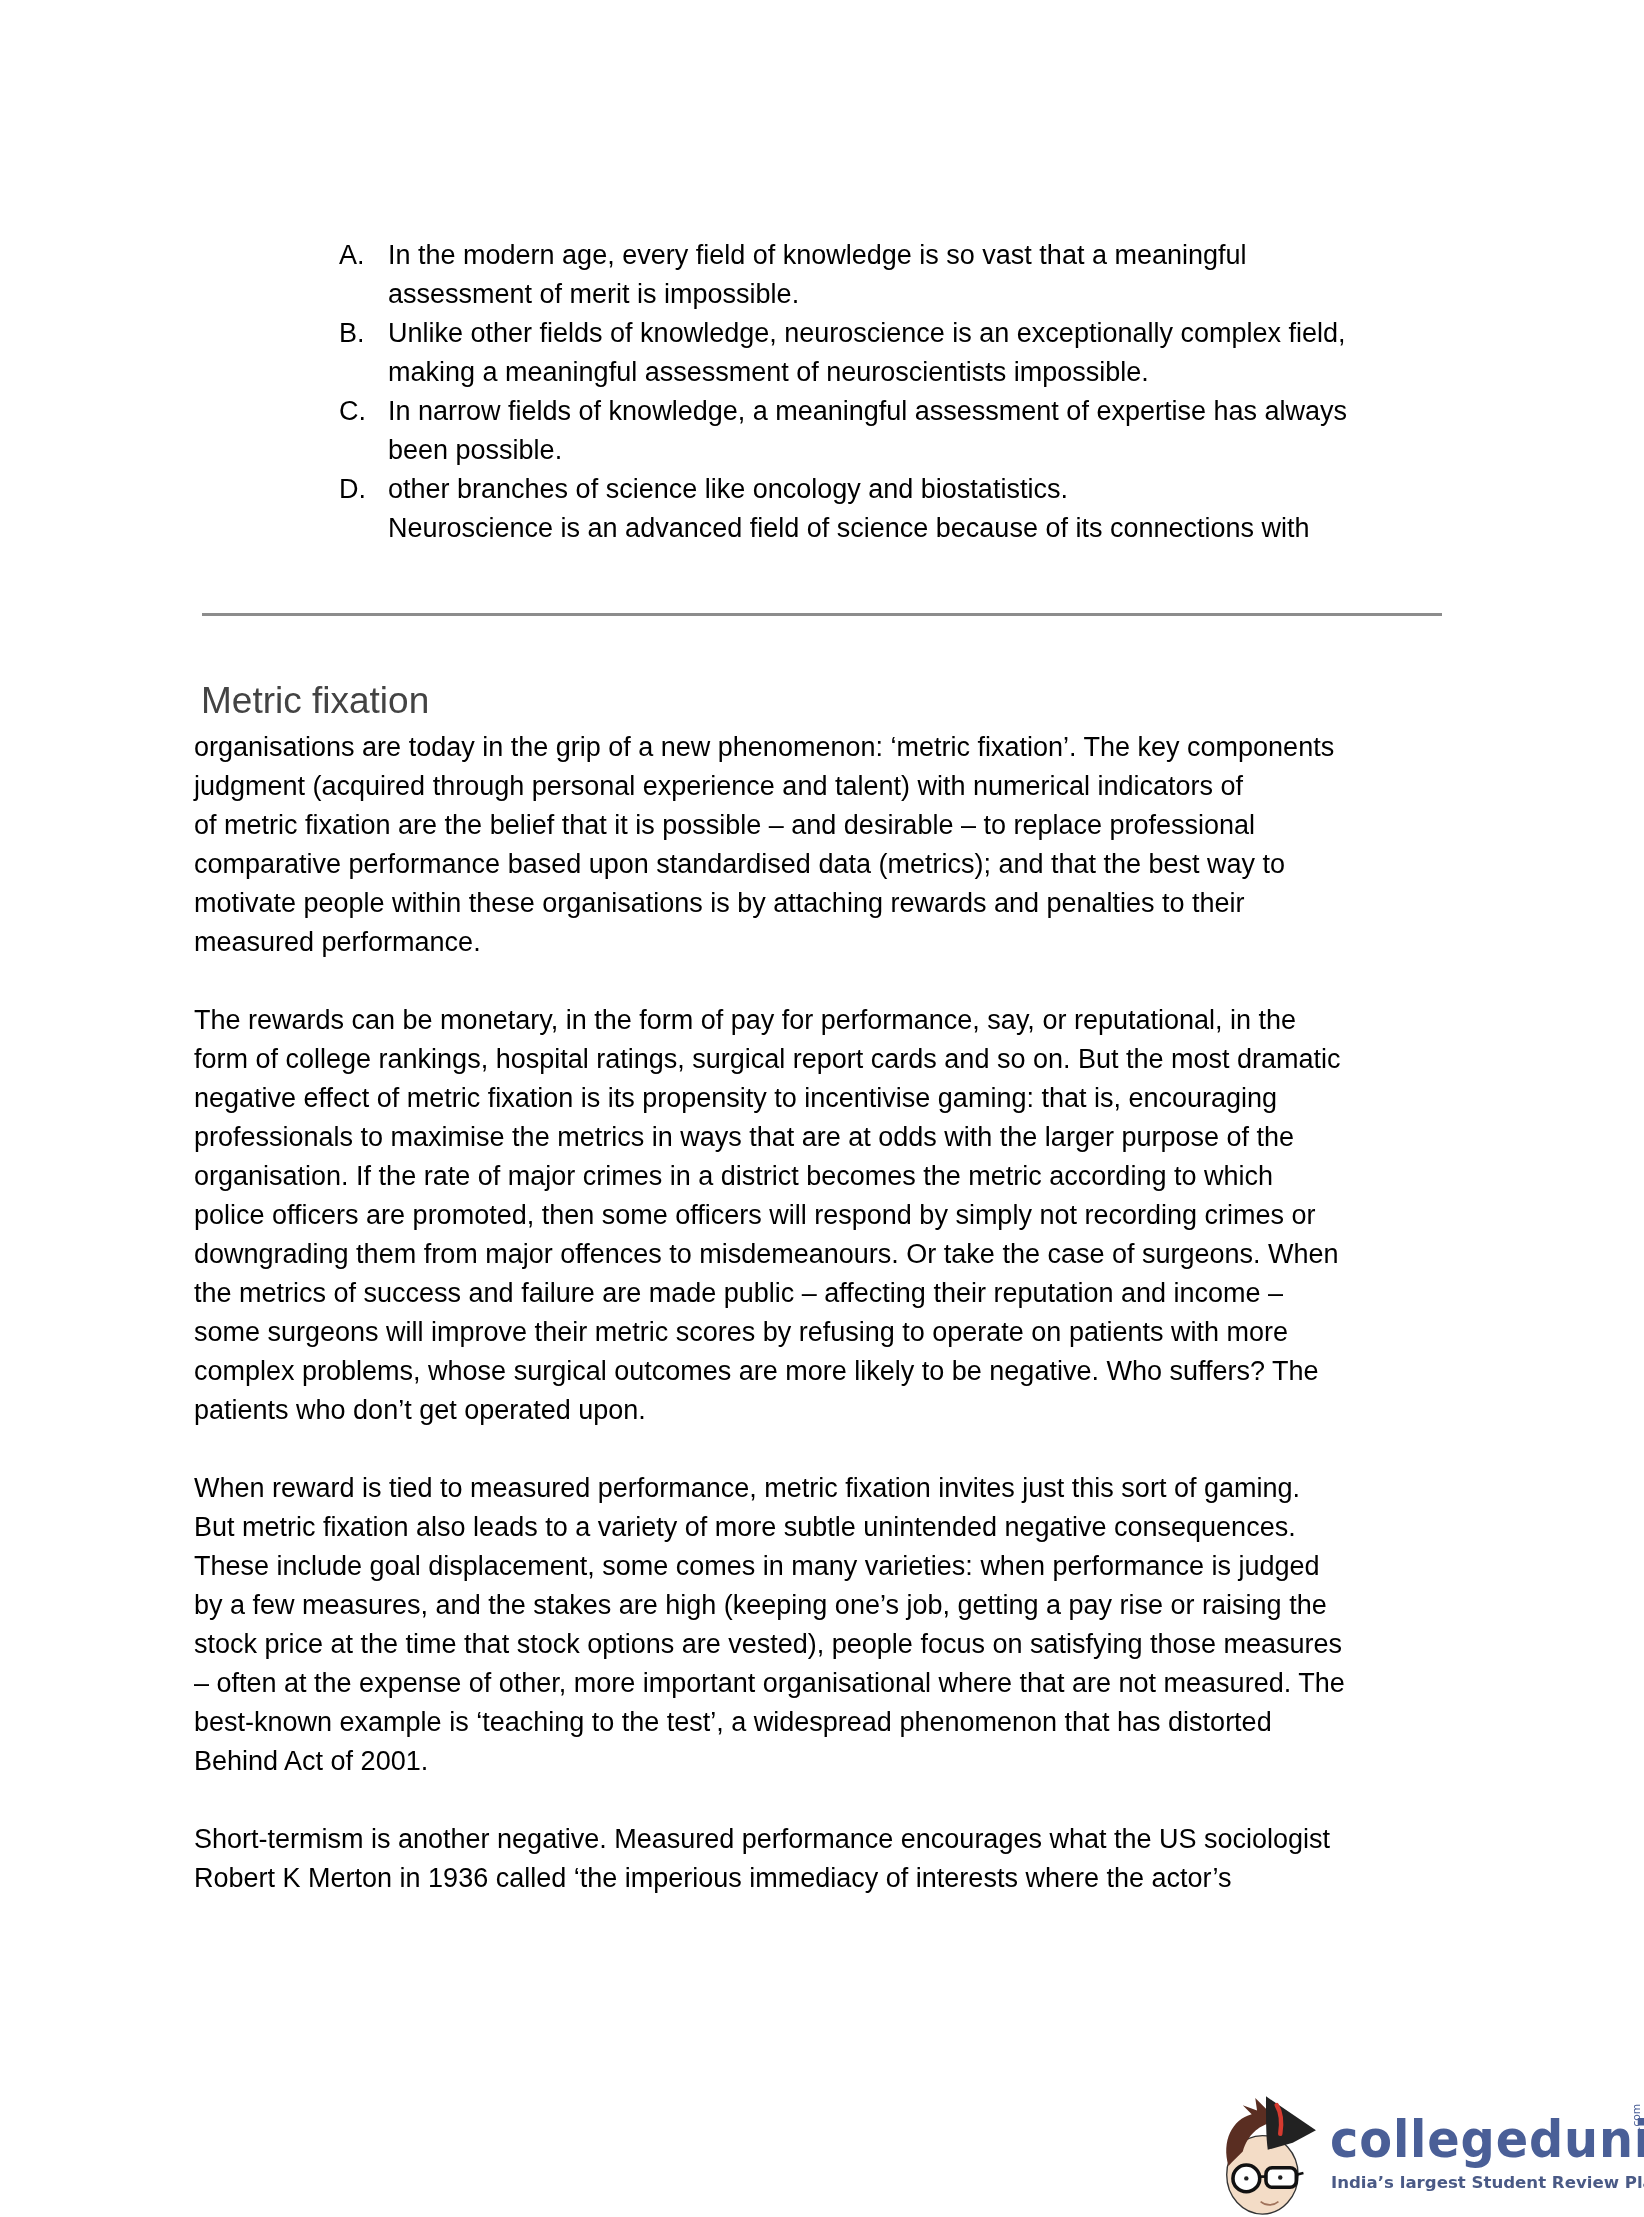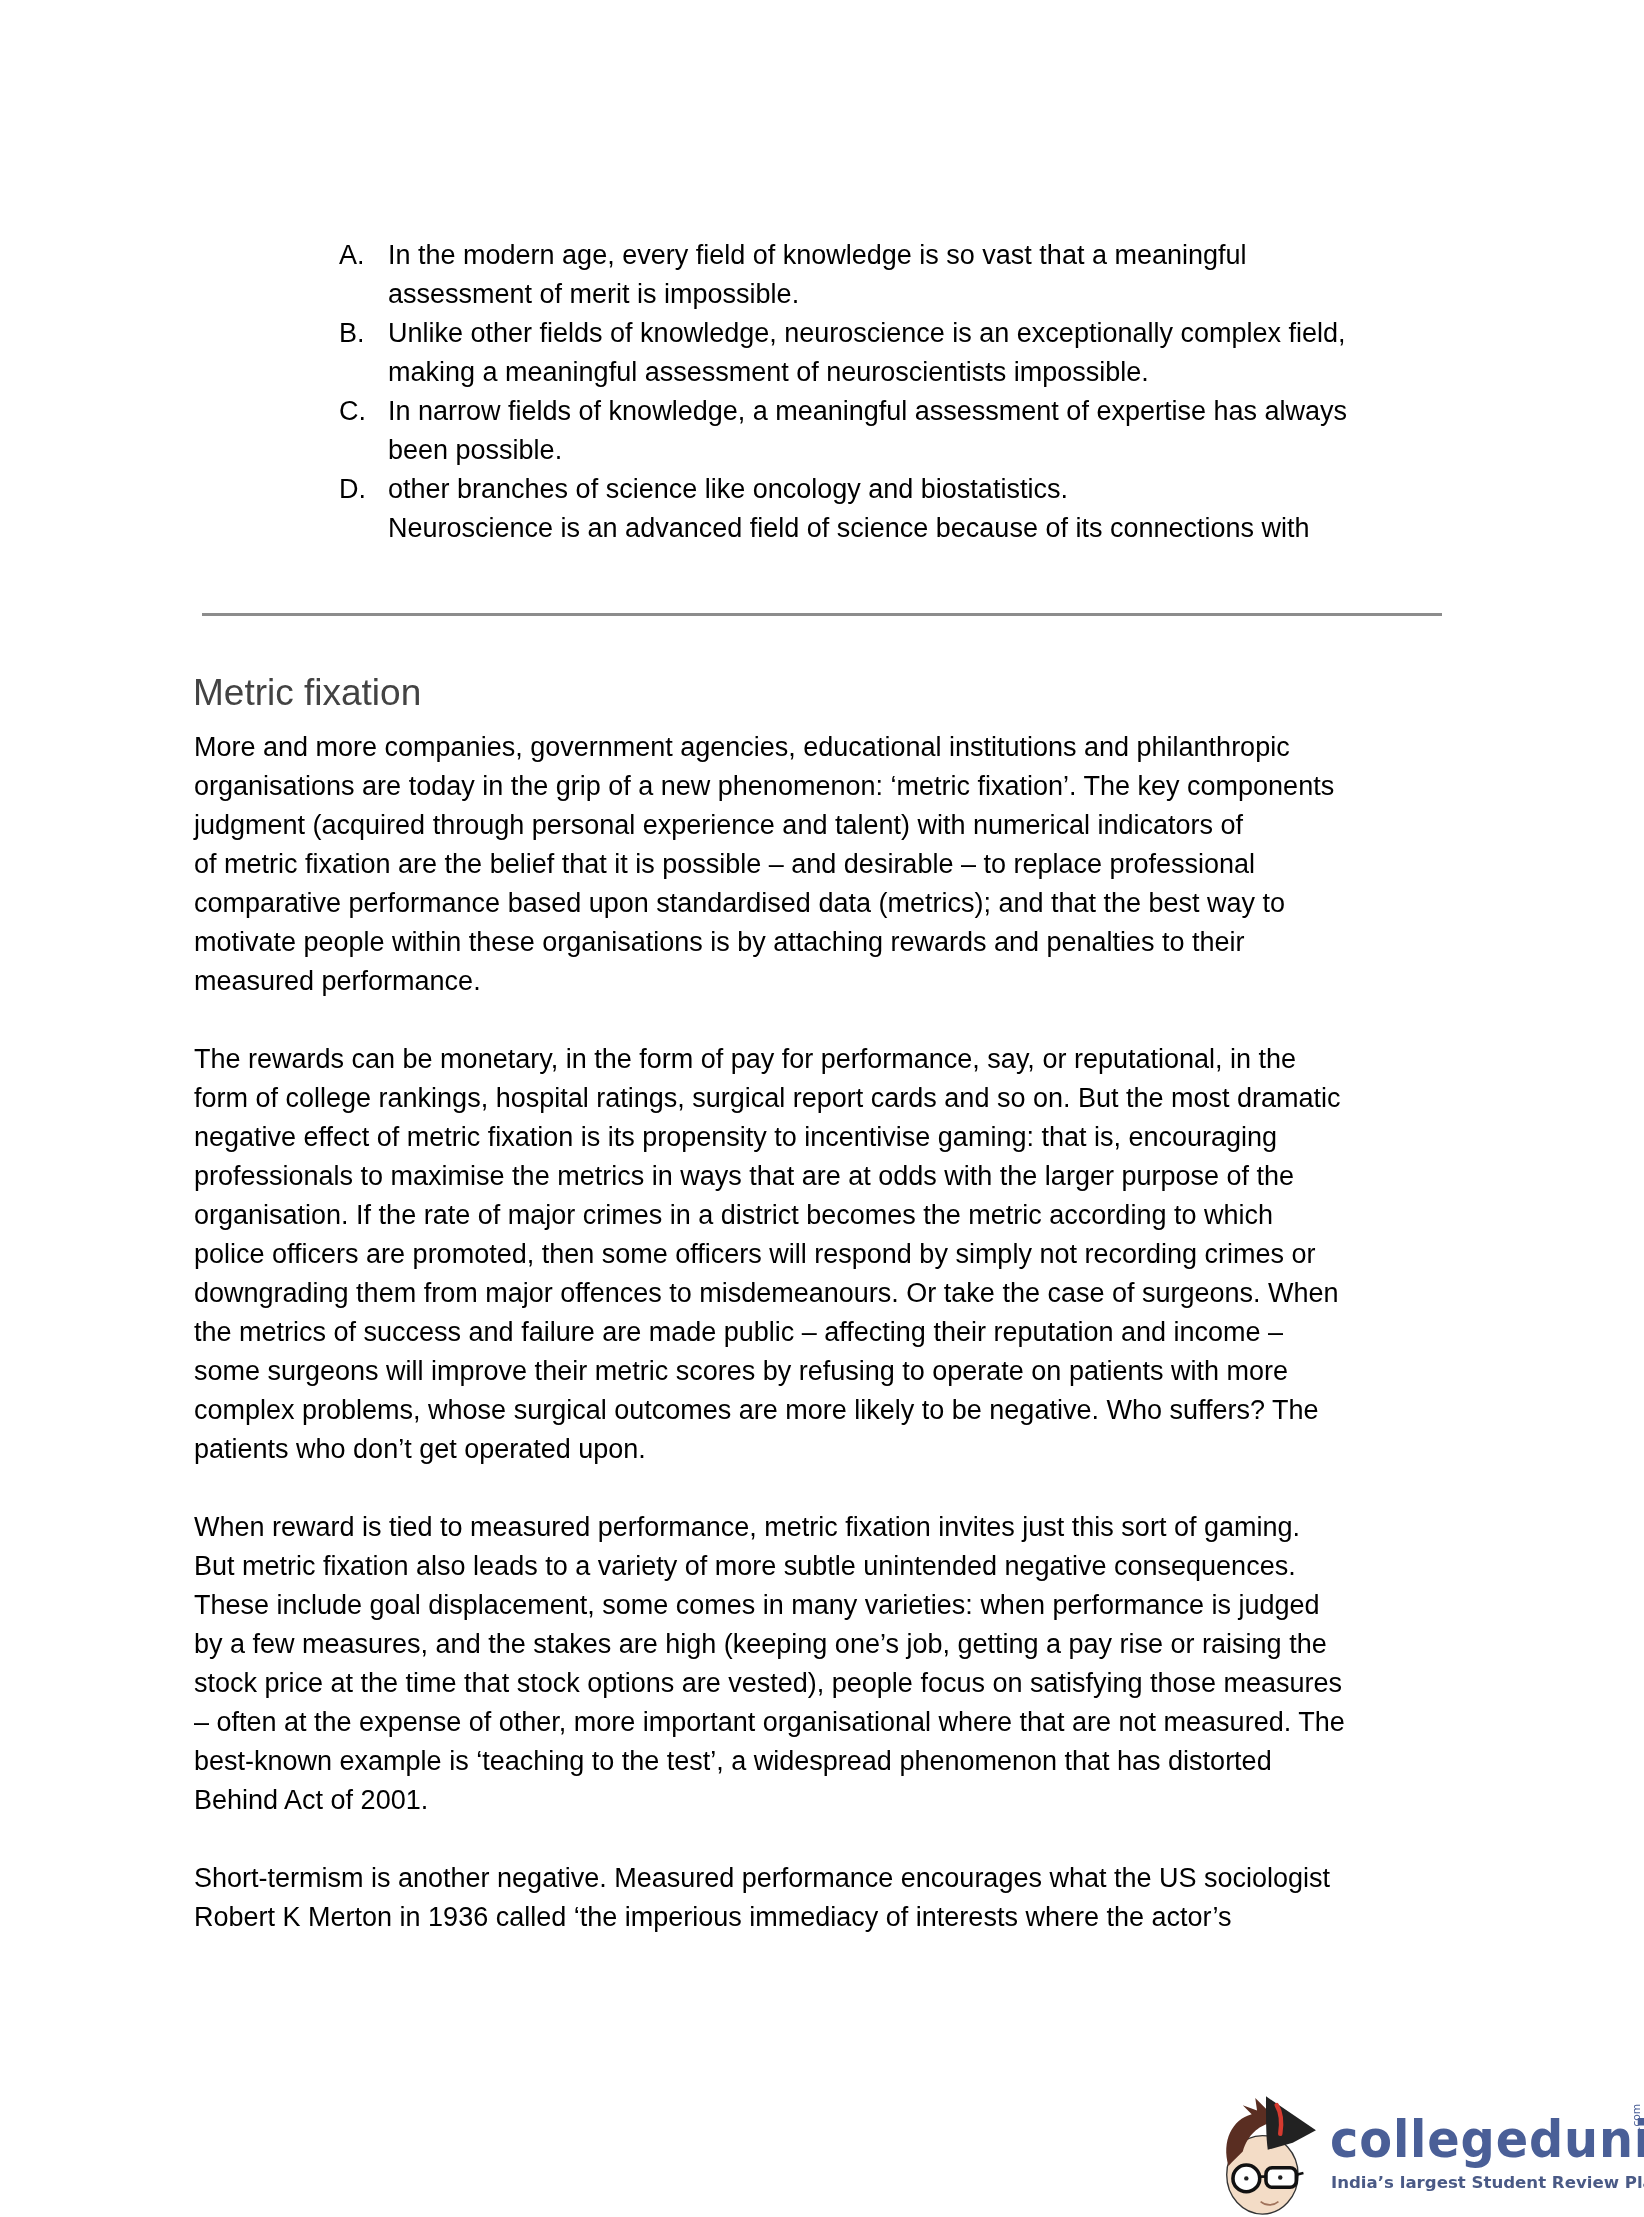--- a/index.html
+++ b/index.html
@@ -3,21 +3,21 @@
 <meta charset="utf-8">
 <style>
   html, body { margin: 0; padding: 0; background: #ffffff; }
   body { width: 1644px; height: 2217px; position: relative; overflow: hidden;
          font-family: "Liberation Sans", sans-serif; color: #000; }
   .list { position: absolute; left: 339px; top: 236px; margin: 0; padding: 0; list-style: none; }
   .list-item { position: relative; padding-left: 49px; font-size: 27px; line-height: 39px; }
   .list-marker { position: absolute; left: 0; top: 0; }
   .line { display: block; white-space: nowrap; }
   .divider { position: absolute; left: 202px; top: 613px; width: 1240px; height: 2.7px; background: #8c8c8c; }
-  .heading { position: absolute; left: 193px; top: 670px; margin: 0; font-weight: normal;
+  .heading { position: absolute; left: 193px; top: 670px; margin: 8px; font-weight: normal;
              font-size: 37px; line-height: 45px; color: #434343; white-space: nowrap; }
   .body { position: absolute; left: 194px; top: 728px; width: 1272px; }
   .para { margin: 0 0 39px 0; font-size: 27px; line-height: 39px; }
   .logo { position: absolute; left: 1216px; top: 2087px; width: 428px; height: 131px; }
   .logo-face { position: absolute; left: 0; top: 0; width: 116px; height: 131px; }
   .wordmark { position: absolute; left: 114px; top: 25px; font-family: "DejaVu Sans", sans-serif;
               font-size: 52px; font-weight: bold; color: #4a5f97; letter-spacing: 0.9px; line-height: 54px;
               white-space: nowrap; transform: scaleX(0.92); transform-origin: left top; }
   .dotcom { position: absolute; left: 414px; top: 43px; font-family: "DejaVu Sans", sans-serif;
             font-size: 10.7px; color: #4a5f97; transform: rotate(-90deg); transform-origin: left top; white-space: nowrap; }
@@ -49,21 +49,20 @@
     <span class="line">Neuroscience is an advanced field of science because of its connections with</span>
   </li>
 </ol>
 
 <div class="divider"></div>
 
 <h2 class="heading">Metric fixation</h2>
 
 <div class="body">
   <p class="para">
-    <span class="line">More and more companies, government agencies, educational institutions and philanthropic</span>
     <span class="line">organisations are today in the grip of a new phenomenon: ‘metric fixation’. The key components</span>
     <span class="line">judgment (acquired through personal experience and talent) with numerical indicators of</span>
     <span class="line">of metric fixation are the belief that it is possible – and desirable – to replace professional</span>
     <span class="line">comparative performance based upon standardised data (metrics); and that the best way to</span>
     <span class="line">motivate people within these organisations is by attaching rewards and penalties to their</span>
     <span class="line">measured performance.</span>
   </p>
   <p class="para">
     <span class="line">The rewards can be monetary, in the form of pay for performance, say, or reputational, in the</span>
     <span class="line">form of college rankings, hospital ratings, surgical report cards and so on. But the most dramatic</span>

